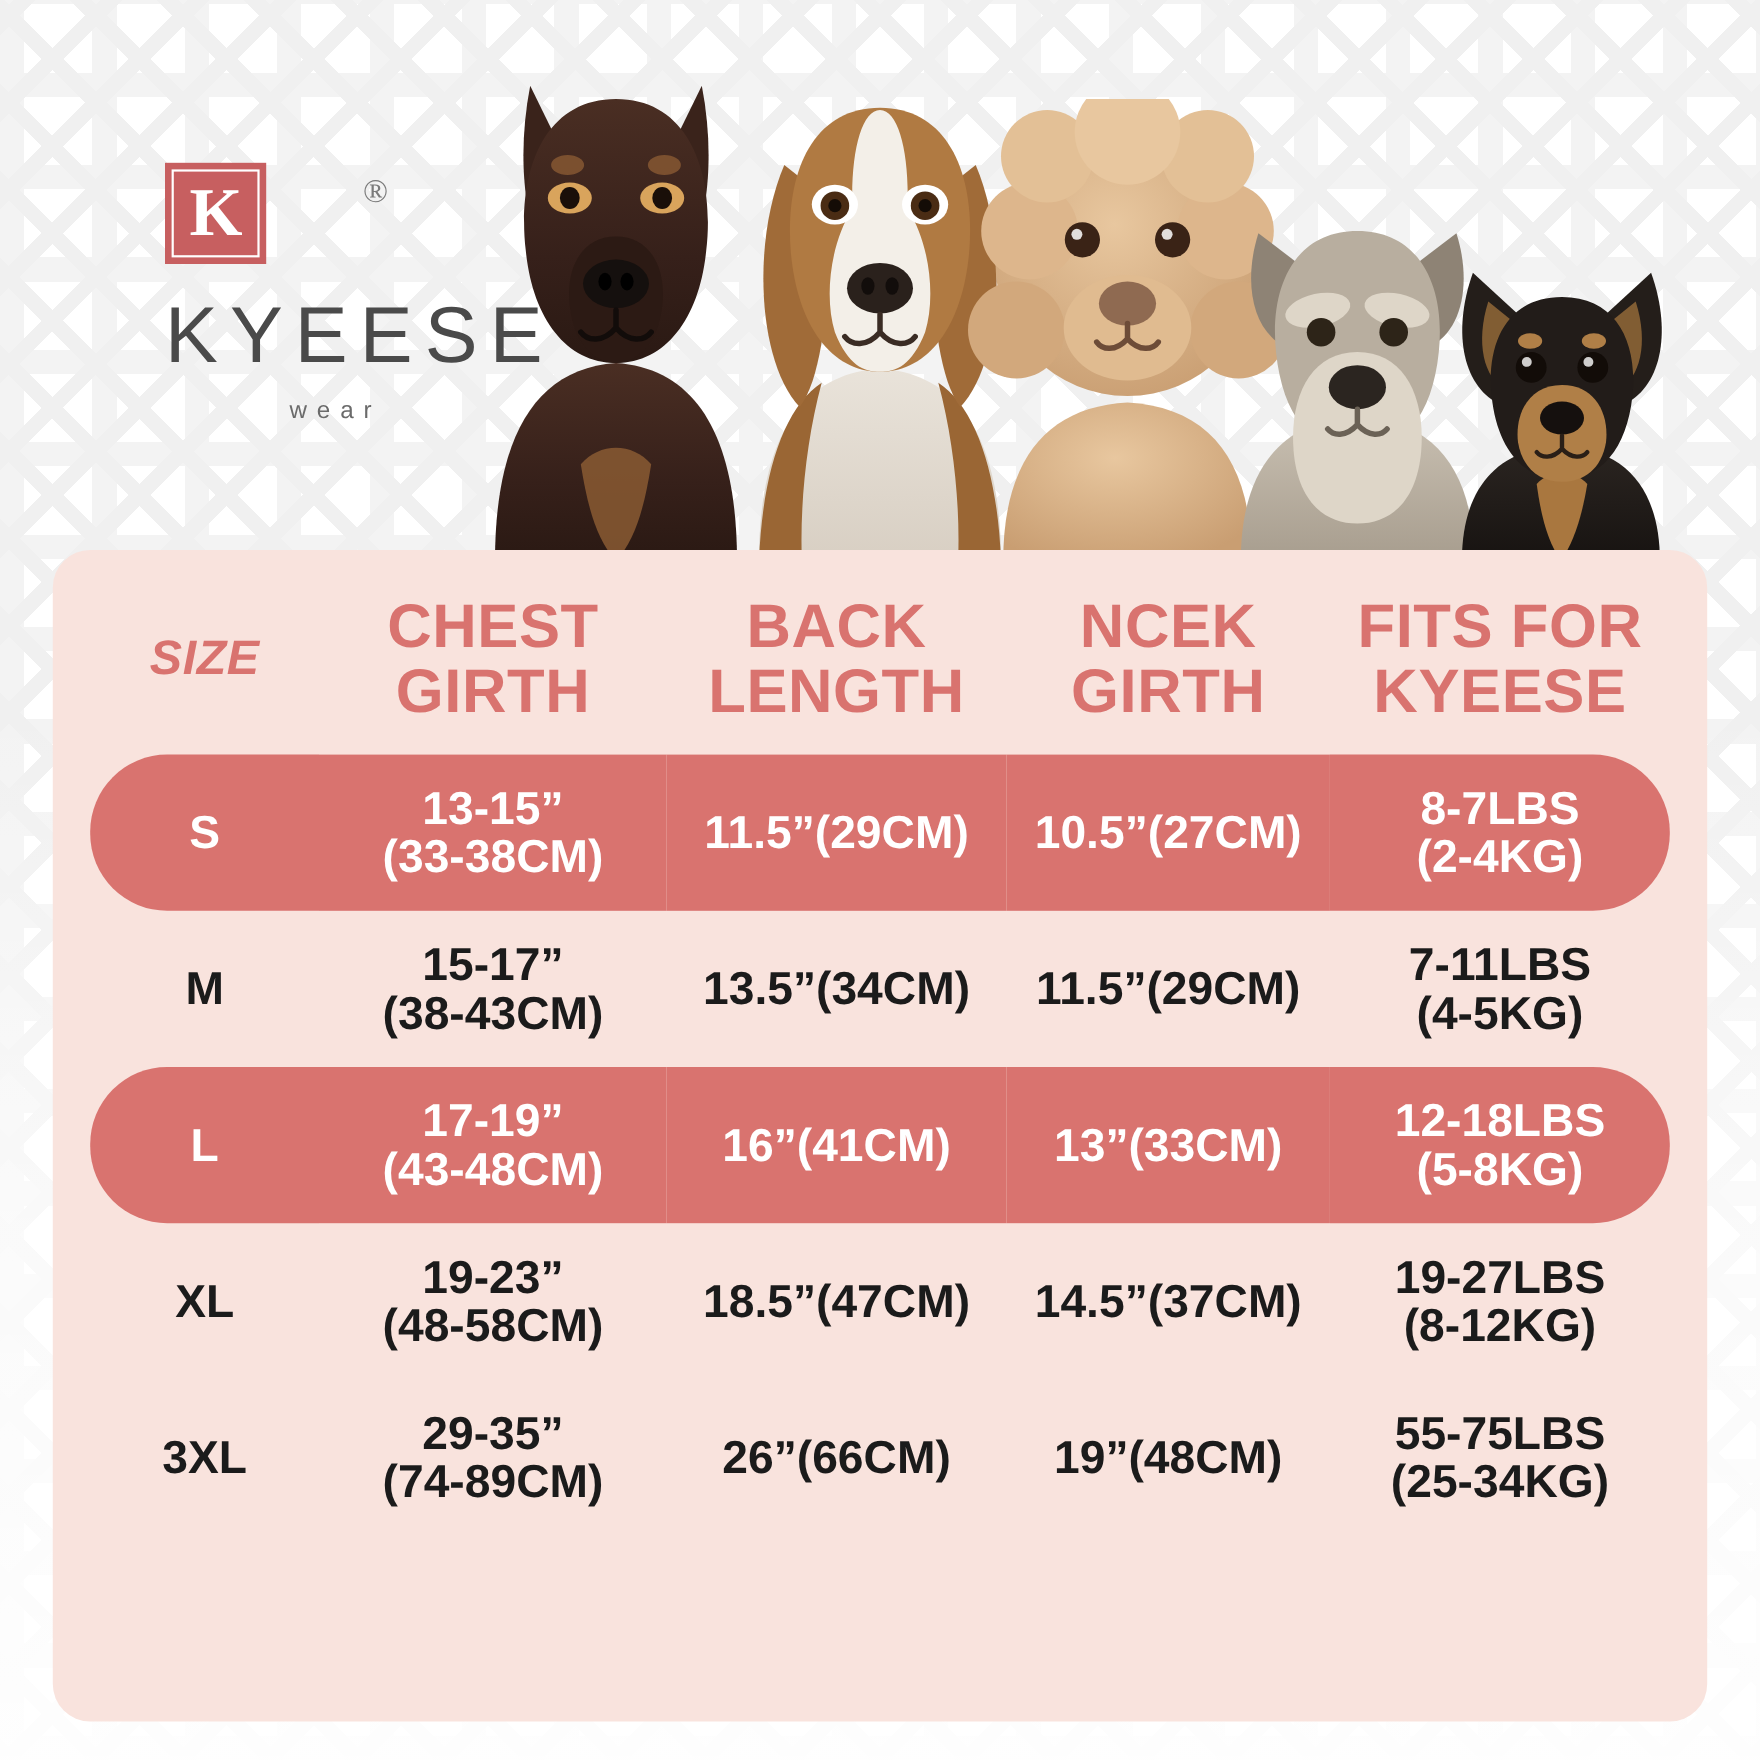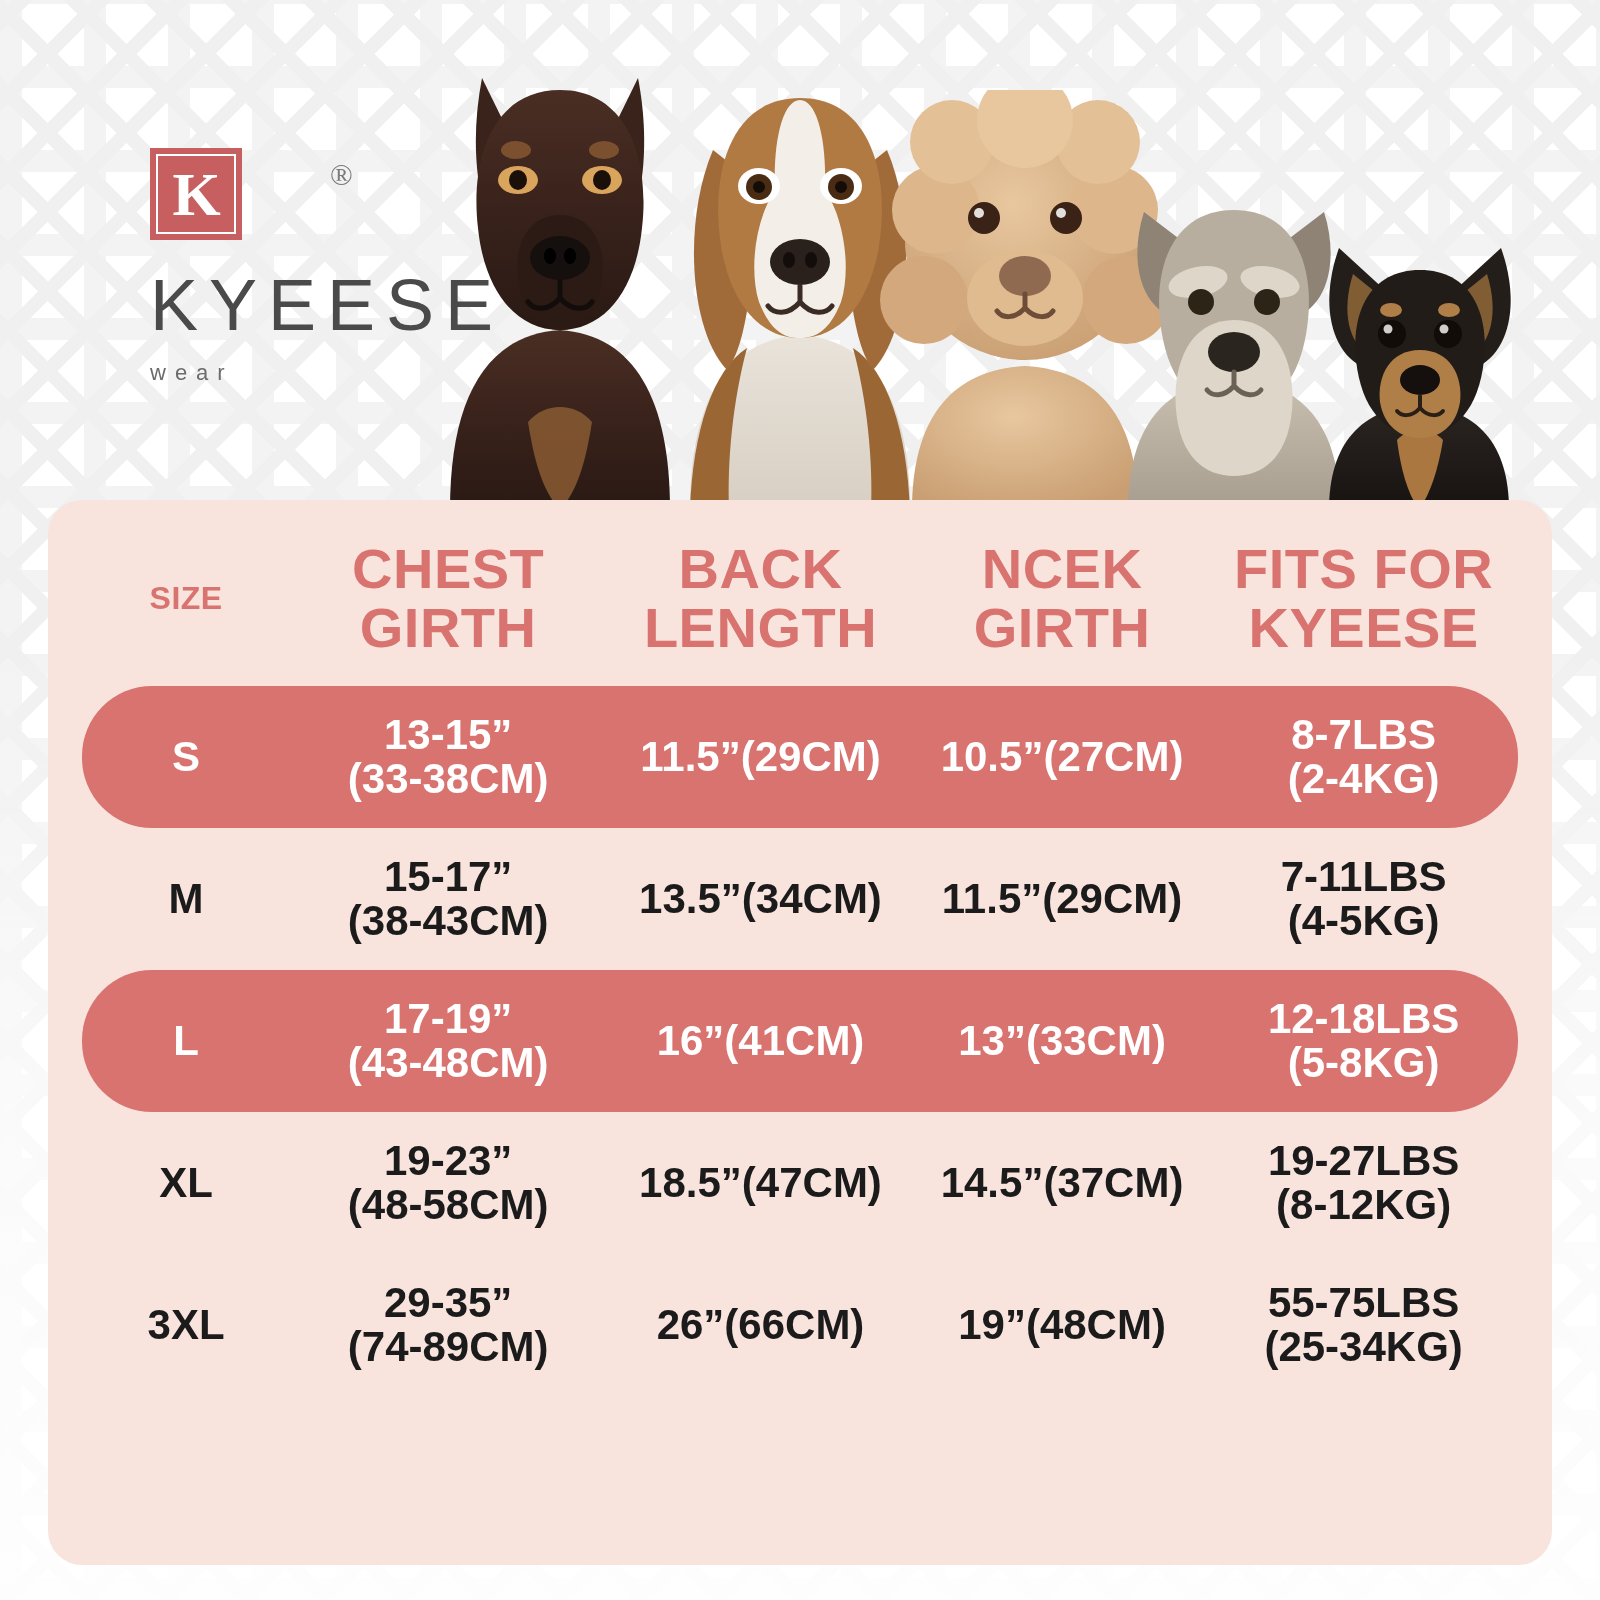--- a/index.html
+++ b/index.html
@@ -74,20 +74,21 @@
     letter-spacing: 11px;
     color: #4a4a4a;
     font-family: "Liberation Sans", sans-serif;
     font-weight: 400;
   }
   .brand-sub {
     margin-top: 14px;
     font-size: 22px;
     letter-spacing: 9px;
     color: #6b6b6b;
+    text-align: center;
     width: 310px;
   }
 
   
   .dogs {
     position: absolute;
     left: 400px; top: 10px;
     width: 1180px; height: 500px;
   }
   .dog {
@@ -117,21 +118,21 @@
     vertical-align: middle;
   }
   thead th {
     color: #d9736f;
     font-size: 56px;
     font-weight: bold;
     letter-spacing: 0.5px;
     line-height: 1.05;
     padding: 14px 4px 28px 4px;
   }
-  thead th.size-col { font-size: 32px; }
+  thead th.size-col { font-size: 44px; font-style: italic; }
 
   tbody tr { height: 142px; }
   tbody td {
     font-size: 42px;
     font-weight: bold;
     color: #1b1b1b;
     line-height: 1.05;
     padding: 6px 4px;
   }
   tbody tr.highlight td {

